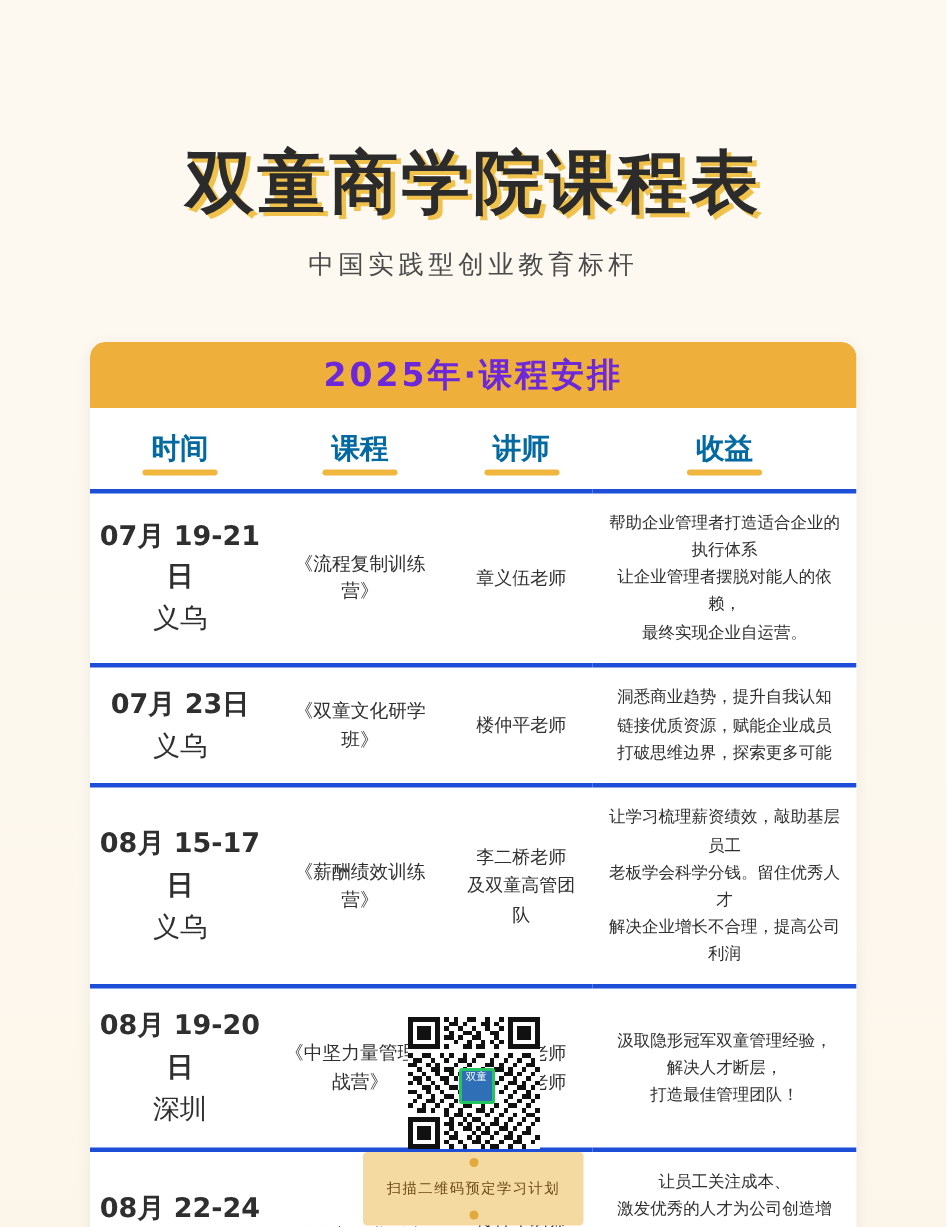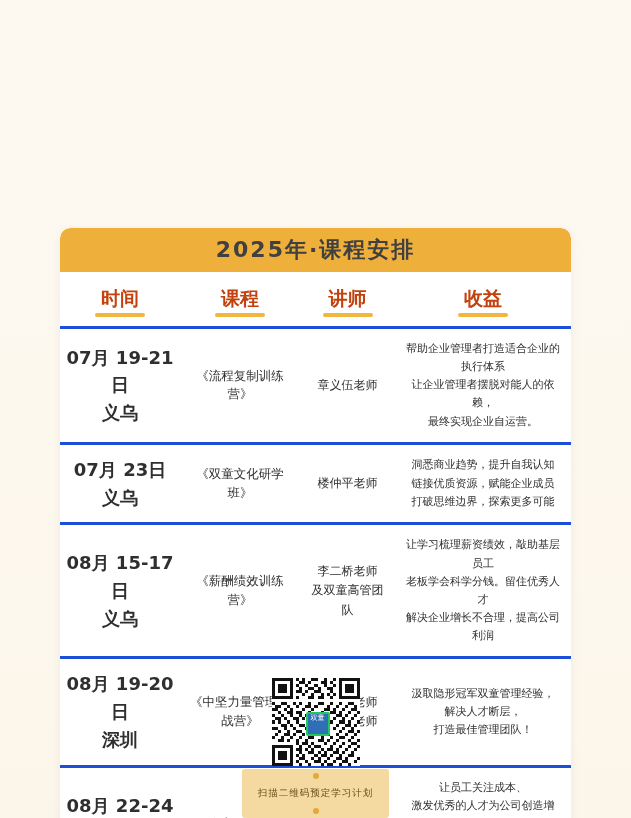--- a/index.html
+++ b/index.html
@@ -59,40 +59,40 @@
     height: 44px;
     display: flex;
     align-items: center;
     justify-content: center;
     border-radius: 10px 10px 0 0;
   }
   .card-header-text {
     font-family: "DejaVu Sans", sans-serif;
     font-size: 22px;
     font-weight: bold;
-    color: #404040;
+    color: #6d28d9;
     letter-spacing: 2px;
   }
 
   
   table.sched {
     width: 100%;
     border-collapse: collapse;
     table-layout: fixed;
   }
   table.sched col.c-time  { width: 120px; }
   table.sched col.c-course{ width: 120px; }
   table.sched col.c-teach { width: 95px; }
   table.sched col.c-gain  { width: 176px; }
 
   .sched thead th {
     font-family: "DejaVu Sans", sans-serif;
     font-size: 19px;
     font-weight: bold;
-    color: #c2410c;
+    color: #0369a1;
     padding: 14px 0 10px 0;
     text-align: center;
     position: relative;
   }
   .hd-wrap {
     display: inline-block;
     position: relative;
     padding: 0 6px 4px 6px;
   }
   .hd-wrap::after {
@@ -115,21 +115,21 @@
     font-family: "DejaVu Sans", sans-serif;
     color: #2f2f2f;
   }
   .cell-date {
     font-size: 18px;
     font-weight: bold;
     line-height: 1.55;
     color: #1f1f1f;
   }
   .cell-date .city {
-    font-weight: bold;
+    font-weight: normal;
   }
   .cell-course {
     font-size: 12.5px;
     line-height: 1.5;
     color: #1f1f1f;
   }
   .cell-teacher {
     font-size: 12px;
     line-height: 1.6;
     color: #1f1f1f;
@@ -199,20 +199,24 @@
     border-radius: 50%;
     background: #e2a93c;
     display: inline-block;
   }
 </style>
 </head>
 <body>
 
 <div class="page">
 
+  <div class="header">
+    <div class="main-title">双童商学院课程表</div>
+    <div class="sub-title">中国实践型创业教育标杆</div>
+  </div>
 
   <div class="card">
     <div class="card-header">
       <span class="card-header-text">2025年·课程安排</span>
     </div>
 
     <table class="sched">
       <colgroup>
         <col class="c-time">
           <col class="c-course">

